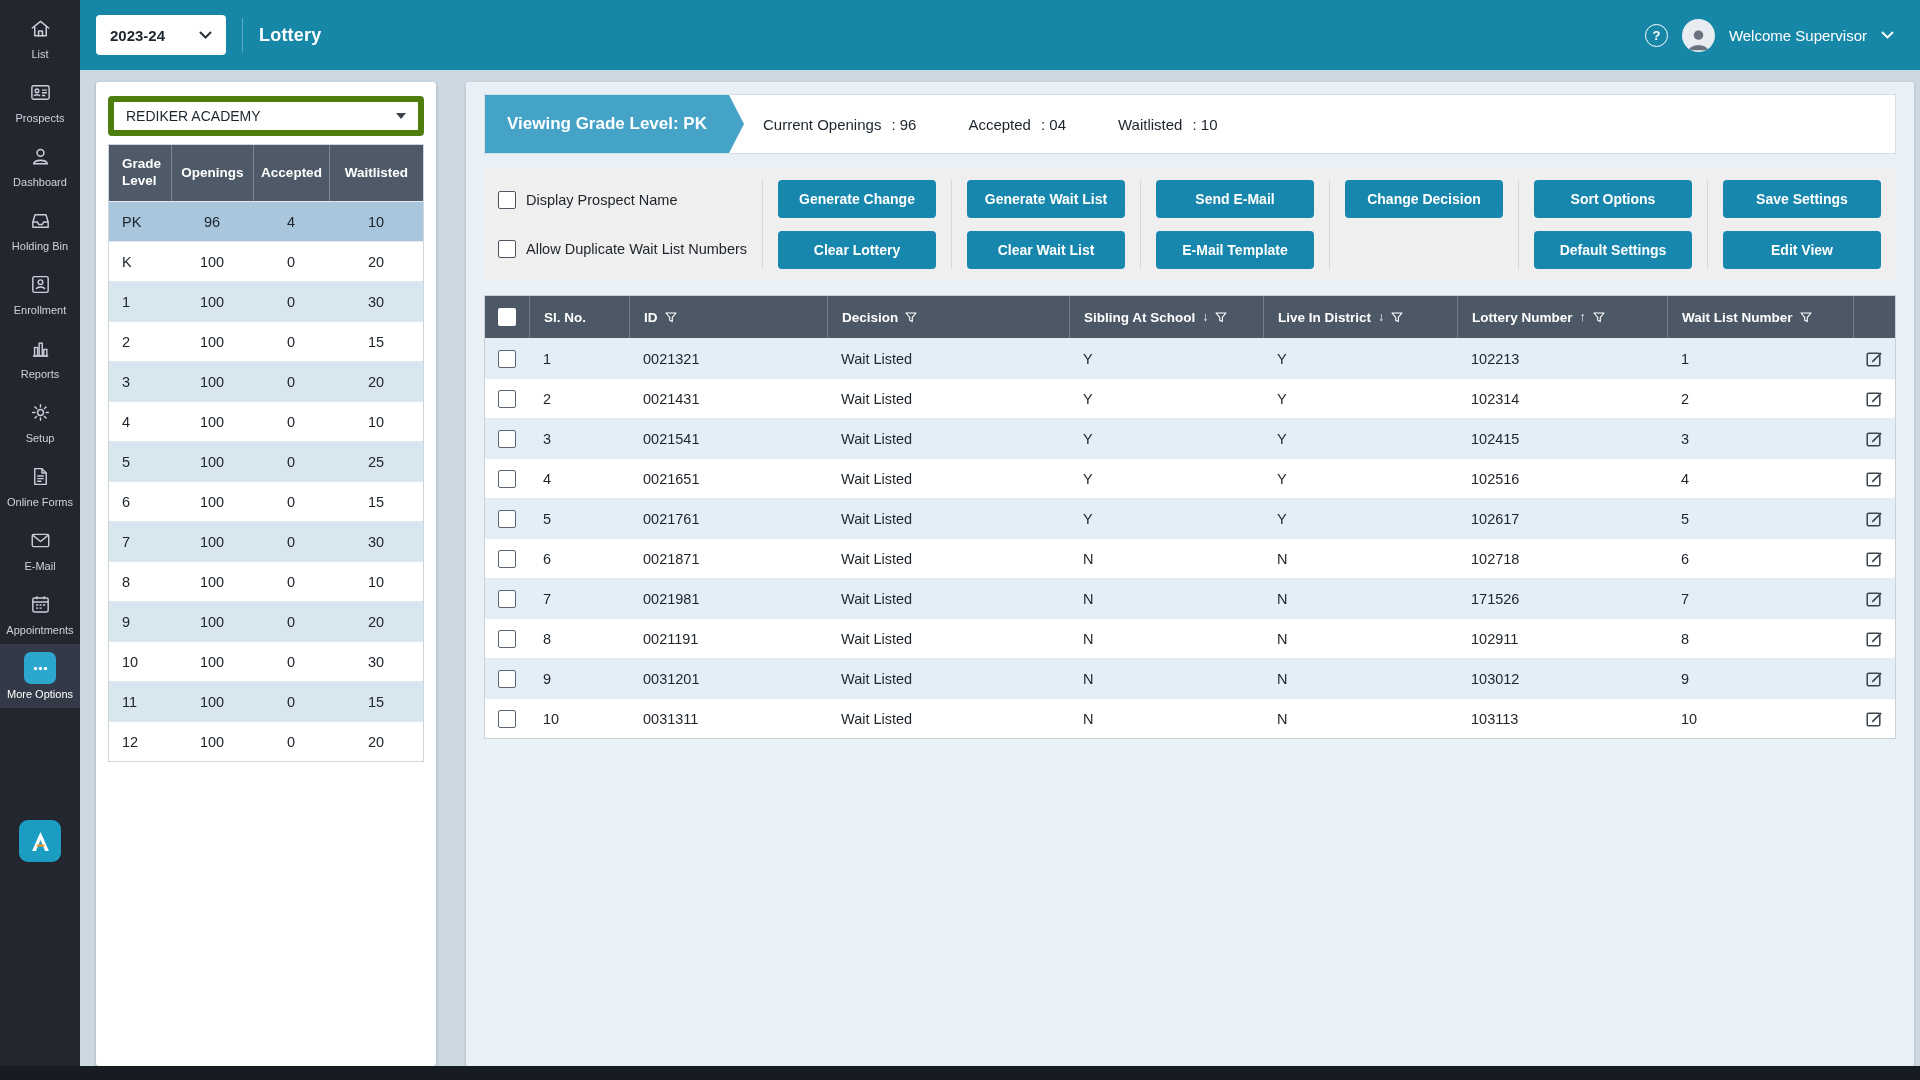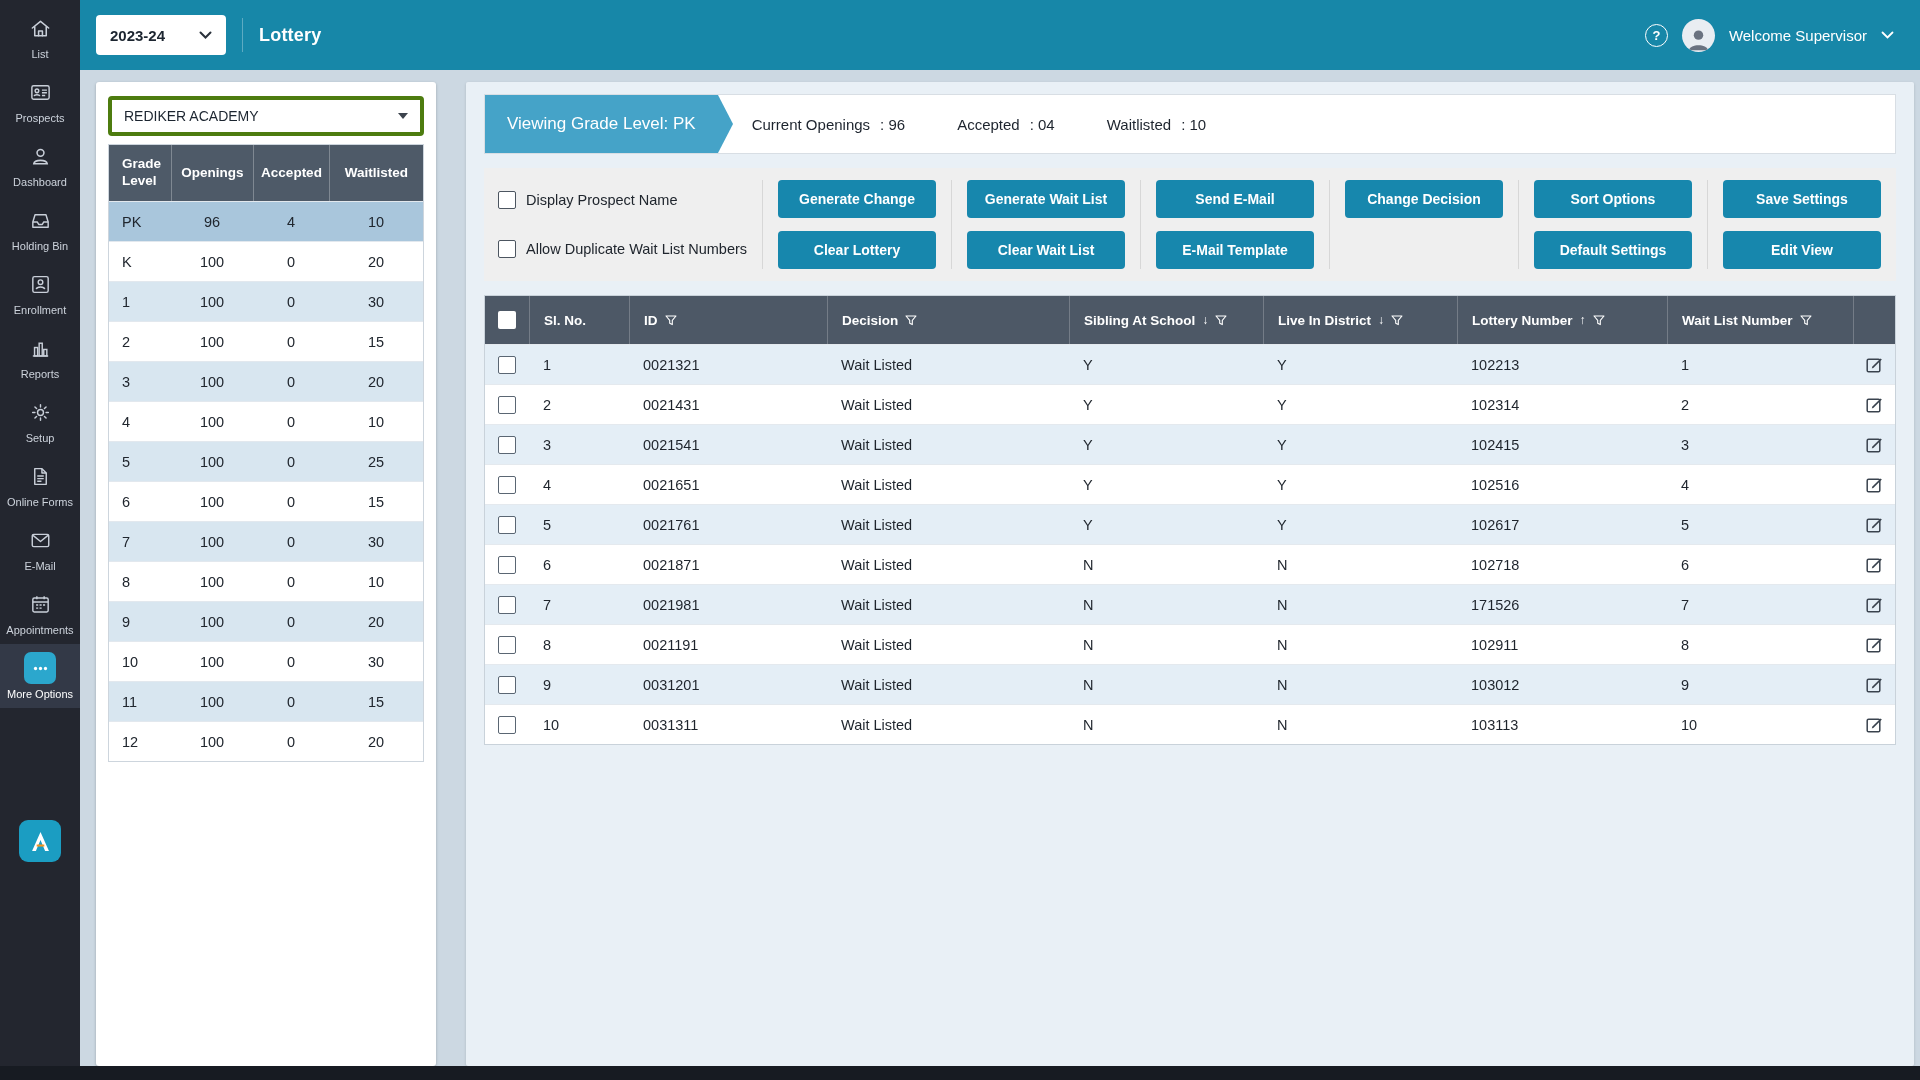--- a/index.html
+++ b/index.html
@@ -29,56 +29,56 @@
   .help-icon{width:23px;height:23px;border:1.6px solid #fff;border-radius:50%;display:flex;align-items:center;justify-content:center;font-size:13px;font-weight:bold;cursor:pointer}
   .avatar{width:33px;height:33px;border-radius:50%;background:#e9edf2;display:flex;align-items:flex-end;justify-content:center;overflow:hidden}
   .welcome{font-size:15px;cursor:pointer}
   .tb-chevron{display:flex;cursor:pointer}
 
   
   .content{flex:1;display:flex;padding:12px 6px 0 16px;gap:30px;min-height:0}
 
   
   .left-panel{width:340px;background:#fff;border-radius:3px;box-shadow:0 1px 3px rgba(0,0,0,.25);padding:14px 12px;flex-shrink:0}
-  .school-select{height:40px;border:4px solid #4d7c0f;border-radius:4px;display:flex;align-items:center;justify-content:space-between;padding:0 12px;font-size:14px;color:#1c2530;cursor:pointer;background:#fff}
+  .school-select{height:40px;border:6px solid #4d7c0f;border-radius:4px;display:flex;align-items:center;justify-content:space-between;padding:0 12px;font-size:14px;color:#1c2530;cursor:pointer;background:#fff}
   .caret-down{width:0;height:0;border-left:5px solid transparent;border-right:5px solid transparent;border-top:6px solid #3c434d}
   .grade-table{margin-top:8px;border:1px solid #cdd5dd}
   .gcols{display:grid;grid-template-columns:62px 82px 76px 1fr}
   .grade-head{background:#4e5a68;color:#fff;min-height:56px}
   .ghead-cell{display:flex;align-items:center;justify-content:center;text-align:center;font-size:13.5px;font-weight:bold;padding:6px 2px;line-height:1.25;cursor:default}
   .ghead-cell.first{justify-content:flex-start;text-align:left;padding-left:13px}
   .ghead-cell + .ghead-cell{border-left:1px solid rgba(255,255,255,.28)}
   .grade-row{height:40px;border-top:1px solid #e2e8ee;cursor:pointer;background:#fff}
   .grade-row.alt{background:#d8e6f0}
   .grade-row.selected{background:#a9c6dc}
   .gcell{display:flex;align-items:center;justify-content:center;font-size:14.5px;color:#20262e}
   .gcell.gname{justify-content:flex-start;padding-left:13px}
 
   
   .main-panel{flex:1;background:#e9f0f6;padding:12px 18px;display:flex;flex-direction:column;min-width:0;box-shadow:0 1px 3px rgba(0,0,0,.15);border-radius:2px}
   .view-strip{background:#fff;border:1px solid #d8dee4;height:60px;display:flex;align-items:center;flex-shrink:0}
-  .view-tab{position:relative;height:100%;background:#45a3c8;color:#fff;display:flex;align-items:center;padding:0 22px;font-size:17px;font-weight:normal;flex-shrink:0}
+  .view-tab{position:relative;height:100%;background:#45a3c8;color:#fff;display:flex;align-items:center;padding:0 22px;font-size:17px;font-weight:bold;flex-shrink:0}
   .view-tab::after{content:"";position:absolute;left:100%;top:0;width:0;height:0;border-top:29px solid transparent;border-bottom:29px solid transparent;border-left:15px solid #45a3c8}
   .stats{display:flex;align-items:flex-start;margin-left:34px;gap:52px}
   .stat{font-size:15px;color:#1d242e;display:flex;gap:10px}
 
   
   .controls{margin-top:14px;background:#efefef;display:flex;align-items:stretch;padding:12px 0 12px 14px;flex-shrink:0}
   .cb-col{width:288px;display:flex;flex-direction:column;justify-content:space-between;padding:1px 0}
   .cb-row{display:flex;align-items:center;gap:10px;height:38px;cursor:pointer}
   .cb-box{width:18px;height:18px;background:#fff;border:1.5px solid #4c5560;border-radius:2px;flex-shrink:0}
   .cb-label{font-size:14.5px;color:#20262e}
   .btn-groups{display:flex}
   .btn-group{display:flex;flex-direction:column;gap:13px;padding:0 15px;border-left:1px solid #d7d7d7}
   .tbtn{width:158px;height:38px;background:#1787ad;color:#fff;border:none;border-radius:4px;font-size:14px;font-weight:bold;font-family:inherit;cursor:pointer}
 
   
   .data-table{margin-top:14px;background:#fff;border:1px solid #c9d2da;flex-shrink:0}
   .cols{display:grid;grid-template-columns:44px 100px 198px 242px 194px 194px 210px 186px 1fr}
-  .table-head{background:#4d5866;color:#fff;height:48px}
+  .table-head{background:#4d5866;color:#fff;height:42px}
   .th-cell{display:flex;align-items:center;gap:7px;font-size:13.5px;font-weight:bold;padding-left:14px;cursor:pointer}
   .th-cell + .th-cell{border-left:1px solid rgba(255,255,255,.22)}
   .cb-cell{justify-content:center !important;padding-left:0 !important;cursor:default}
   .hdr-checkbox{width:18px;height:18px;background:#fff;border-radius:2px;cursor:pointer}
   .sort-arrow{font-size:12px;font-weight:normal}
   .filter{display:flex;align-items:center;cursor:pointer}
   .trow{height:40px;border-top:1px solid #e4e9ee;background:#fff}
   .trow.alt{background:#e4eef6}
   .trow .tcell{display:flex;align-items:center;font-size:14.5px;color:#1e242c;padding-left:14px}
   .row-checkbox{width:18px;height:18px;background:#fff;border:1.5px solid #5a6673;border-radius:2px;cursor:pointer}

